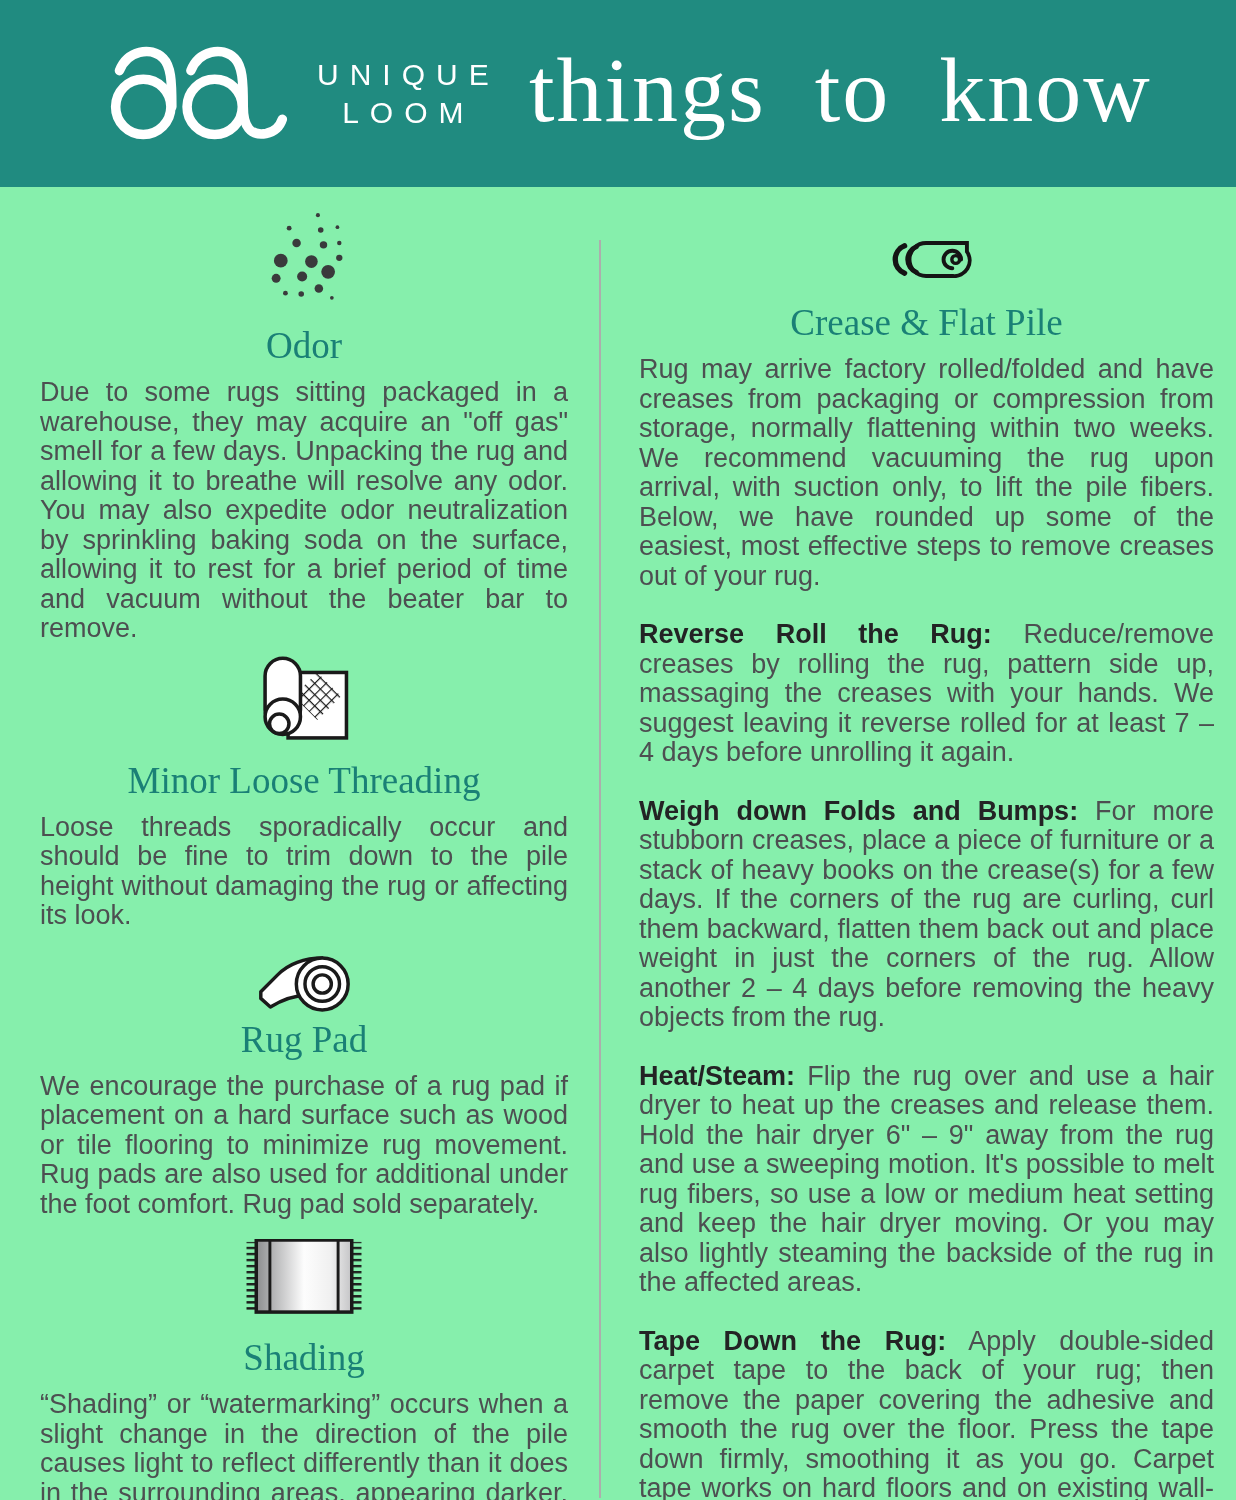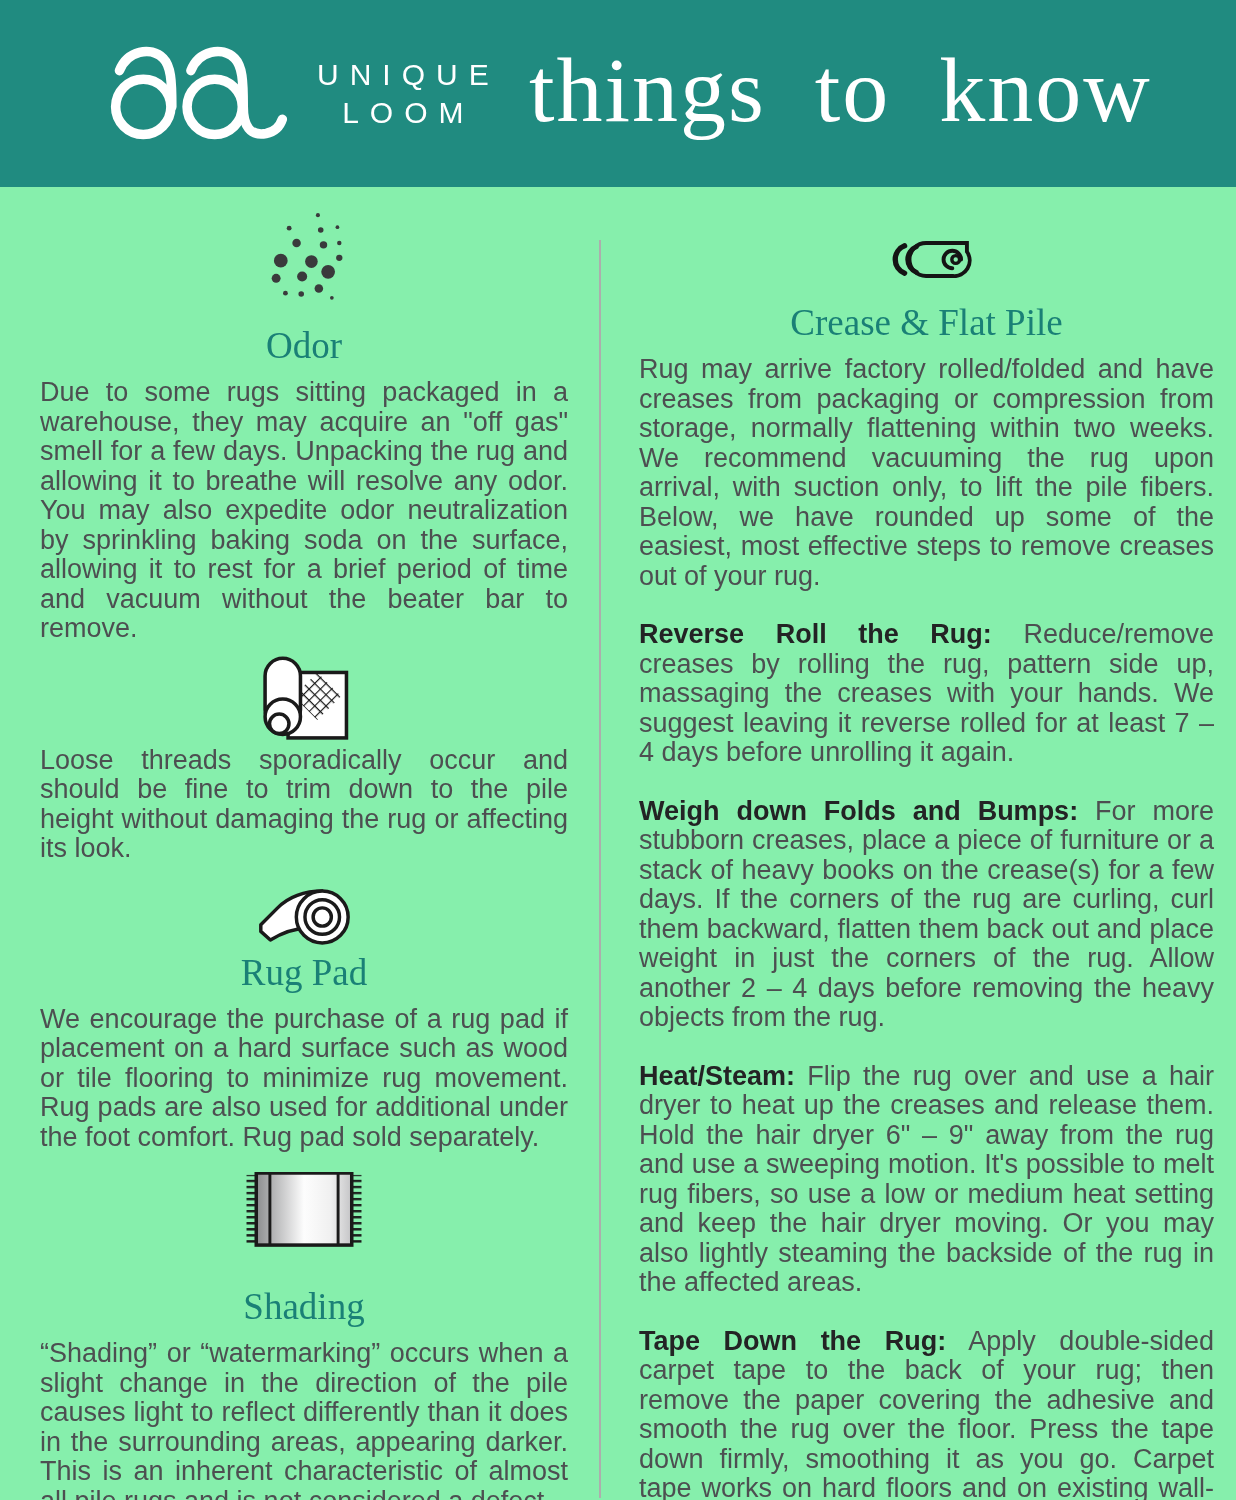--- a/index.html
+++ b/index.html
@@ -73,21 +73,21 @@
   }
   p.body strong { color: var(--labelBlack); font-weight: bold; }
   
   .sec-odor      .sec-icon { margin-top: 22px; }
   .sec-odor      h2        { margin-top: 16px; margin-bottom: 9px; }
   .sec-threading .sec-icon { margin-top: 12px; }
   .sec-threading h2        { margin-top: 12px; margin-bottom: 9px; }
   .sec-rugpad    .sec-icon { margin-top: 24px; }
   .sec-rugpad    h2        { margin-top: 0; margin-bottom: 9px; }
   .sec-shading   .sec-icon { margin-top: 20px; }
-  .sec-shading   h2        { margin-top: 32px; margin-bottom: 9px; }
+  .sec-shading   h2        { margin-top: 16px; margin-bottom: 9px; }
   .sec-crease    .sec-icon { margin-top: 54px; }
   .sec-crease    h2        { margin-top: 18px; margin-bottom: 9px; }
   p.tip { margin-top: 29px; }
 </style>
 </head>
 <body>
 
 <div class="page">
 
   <div class="header">
@@ -141,20 +141,21 @@
             <pattern id="xhatch" width="9" height="9" patternUnits="userSpaceOnUse">
               <path d="M0,0 H9 M0,0 V9" stroke="#1a1a1a" stroke-width="2.6" fill="none"></path>
             </pattern>
           </defs>
           <rect x="34" y="18" width="66" height="74" fill="#ffffff" stroke="#1a1a1a" stroke-width="4"></rect>
           <rect x="48" y="26" width="38" height="38" transform="rotate(45 67 45)" fill="url(#xhatch)"></rect>
           <rect x="8" y="2" width="40" height="78" rx="20" fill="#ffffff" stroke="#1a1a1a" stroke-width="4"></rect>
           <circle cx="28" cy="68" r="20" fill="#ffffff" stroke="#1a1a1a" stroke-width="4"></circle>
           <circle cx="24" cy="76" r="11" fill="#ffffff" stroke="#1a1a1a" stroke-width="4"></circle>
         </svg>
+        <h2 class="sec-heading">Minor Loose Threading</h2>
         <p class="body">Loose threads sporadically occur and should be fine to trim down to the pile height without damaging the rug or affecting its look.</p>
       </div>
 
       <div class="section sec-rugpad">
         <svg class="sec-icon" width="96" height="58" viewBox="0 0 100 60" fill="none" stroke="#1a1a1a" stroke-width="3.6" stroke-linejoin="round">
           <path d="M70,3 C46,3 32,11 22,21 L5,38 L5,45 L15,54 C28,46 40,42 52,42" fill="#ffffff"></path>
           <circle cx="69" cy="30" r="27" fill="#ffffff"></circle>
           <circle cx="69" cy="30" r="18"></circle>
           <circle cx="69" cy="30" r="9.5"></circle>
         </svg>

